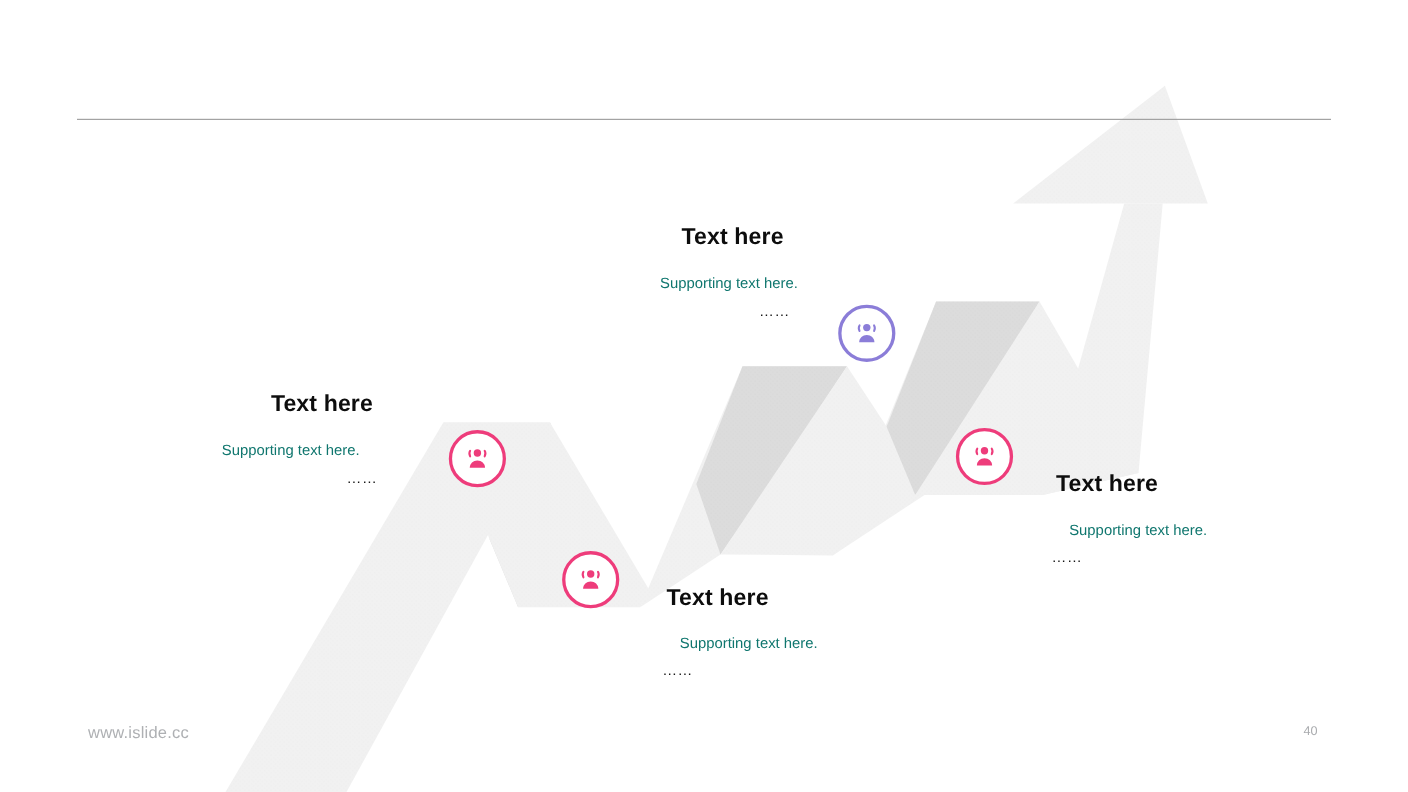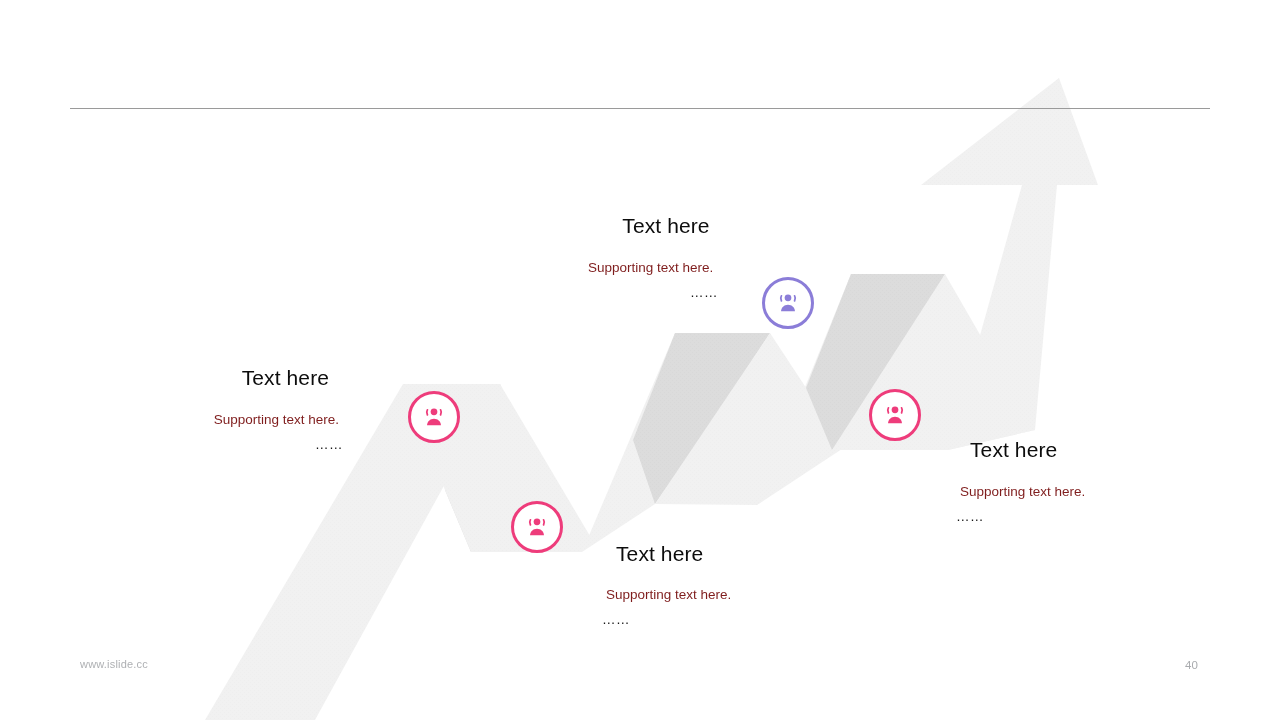--- a/index.html
+++ b/index.html
@@ -52,30 +52,30 @@
     justify-content: center;
   }
   .badge.pink  { border: 3.2px solid #ee3c7b; }
   .badge.purple{ border: 3.2px solid #8b7dd8; }
   .badge svg { display: block; }
 
   
   .tblock { position: absolute; }
   .tblock .title {
     font-size: 21px;
-    font-weight: normal;
+    font-weight: bold;
     color: #0d0d0d;
     letter-spacing: .1px;
-    margin: 14px;
+    margin: 4px;
     white-space: nowrap;
   }
   .tblock .support {
     font-size: 13.5px;
-    color: #7f1d1d;
-    margin: 4px;
+    color: #0f766e;
+    margin: 16px;
     white-space: nowrap;
   }
   .tblock .dots {
     font-size: 13.5px;
     color: #151515;
     margin: 0;
     letter-spacing: .5px;
     white-space: nowrap;
   }
 
@@ -98,21 +98,21 @@
   
   #block-right { left: 956px; top: 424px; width: 300px; text-align: left; }
   #block-right .title   { margin-bottom: 22px; }
   #block-right .support { margin-bottom: 10px; }
 
   
   .footer-url {
     position: absolute;
     left: 80px;
     top: 658px;
-    font-size: 11px;
+    font-size: 15px;
     color: #aeb0b3;
     letter-spacing: .2px;
   }
   .page-num {
     position: absolute;
     left: 1185px;
     top: 659px;
     font-size: 11.5px;
     color: #a9abae;
   }

